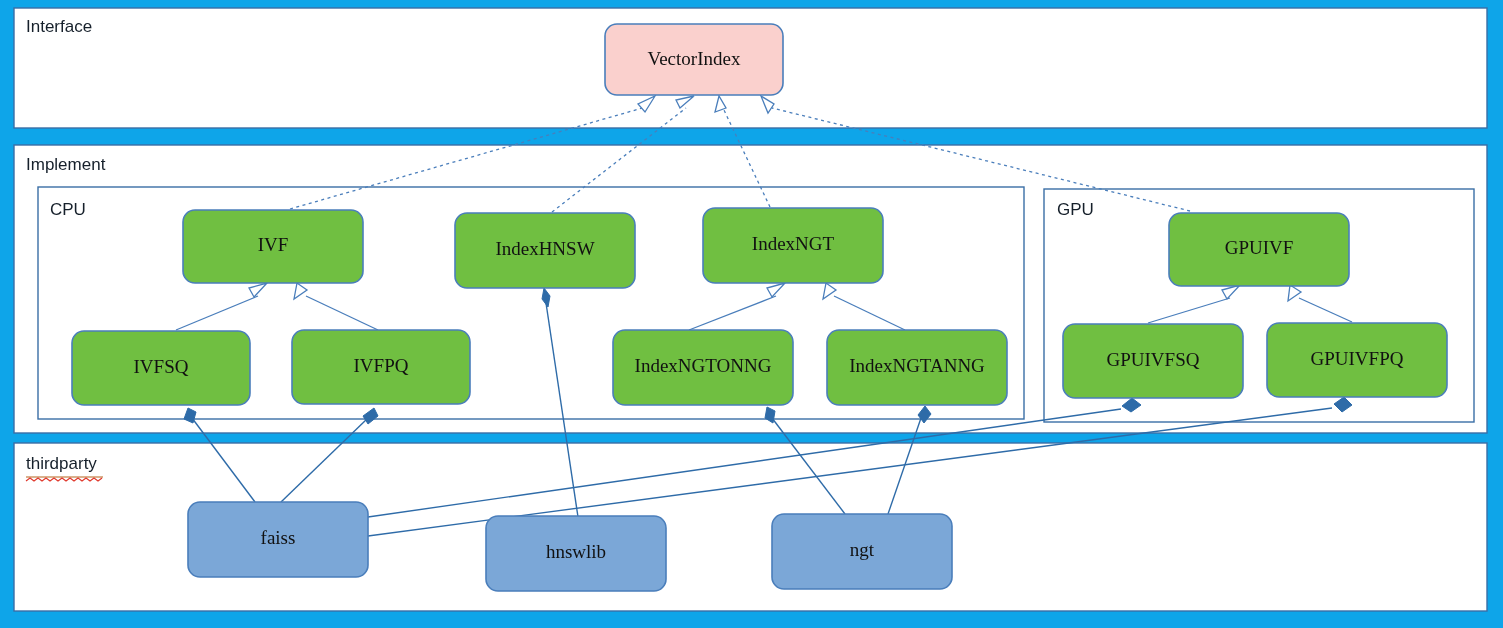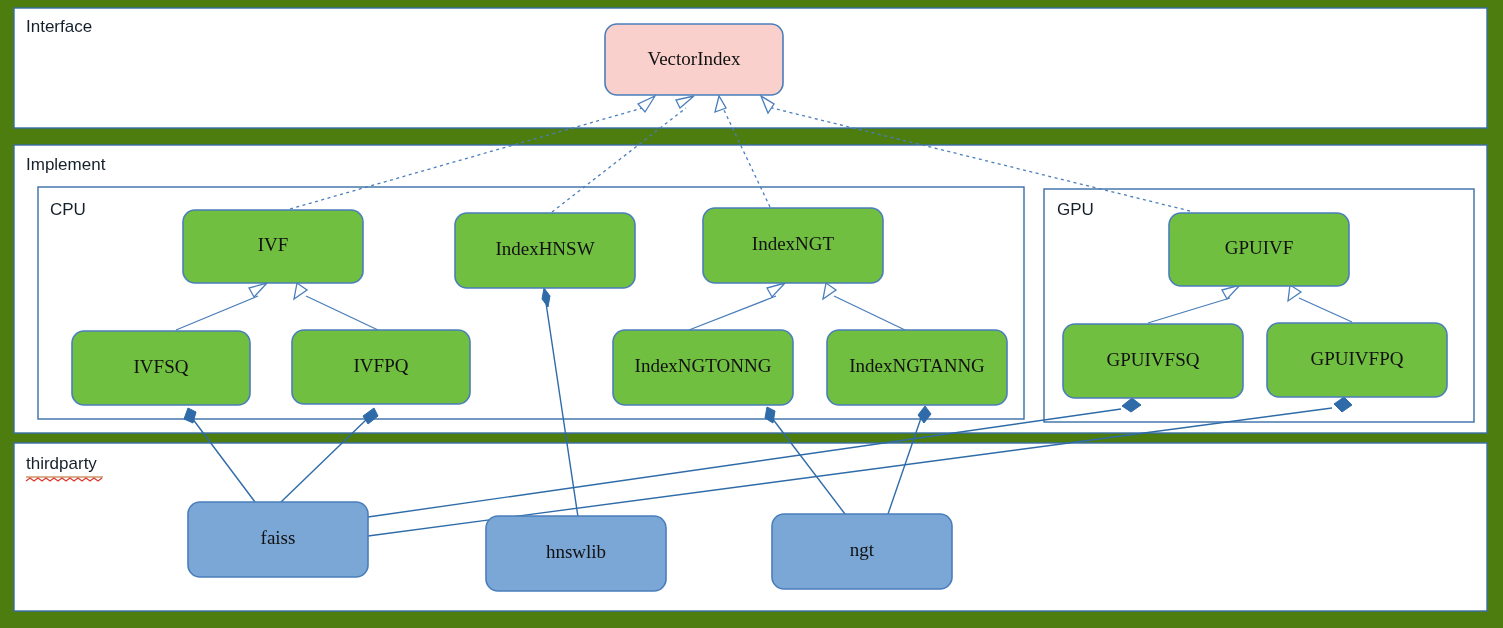--- a/index.html
+++ b/index.html
@@ -8,21 +8,21 @@
     padding: 0;
     background: #ffffff;
   }
   body {
     font-family: "Liberation Sans", sans-serif;
   }
   #canvas {
     position: relative;
     width: 1503px;
     height: 628px;
-    background: #4d7c0f;
+    background: #0ea5e9;
     overflow: hidden;
   }
   #diagram-svg {
     position: absolute;
     left: 0;
     top: 0;
     width: 1503px;
     height: 628px;
   }
   .group-frame {

